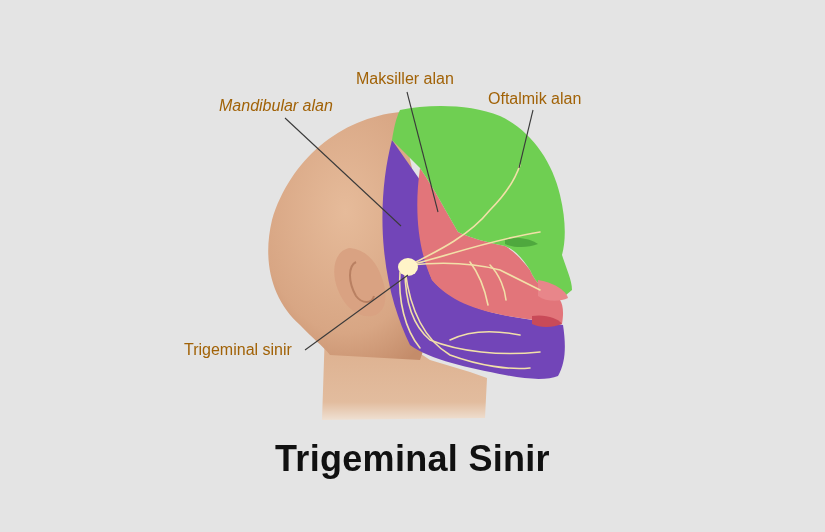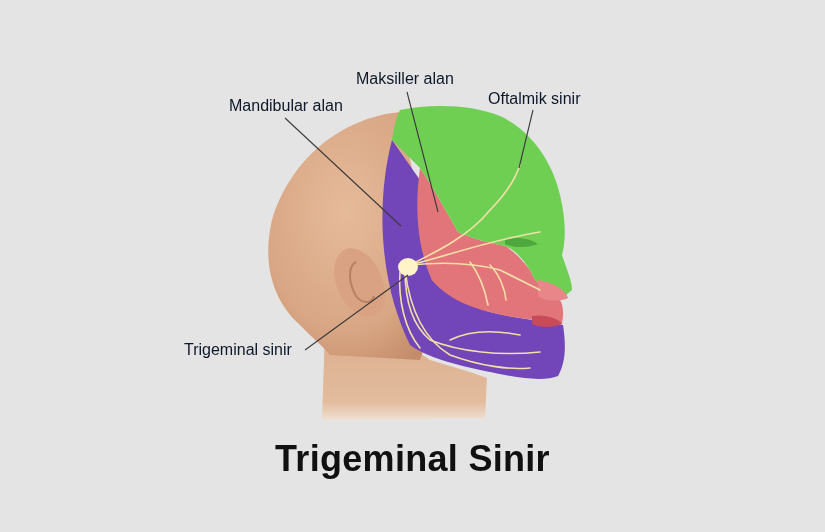--- a/index.html
+++ b/index.html
@@ -6,26 +6,26 @@
     body {
       width: 825px; height: 532px;
       background: #e4e4e4;
       position: relative; overflow: hidden;
       font-family: "Liberation Sans", sans-serif;
     }
     .figure { position: absolute; left: 0; top: 0; width: 825px; height: 532px; }
     .label {
       position: absolute;
       font-family: "Liberation Sans", sans-serif;
-      font-size: 16px; color: #0f172a;
+      font-size: 16px; color: #a16207;
       line-height: 19px; white-space: nowrap;
     }
     .lbl-maks { left: 356px; top: 69px; }
     .lbl-oft  { left: 488px; top: 89px; }
-    .lbl-mand { left: 229px; top: 96px; }
+    .lbl-mand { left: 219px; top: 96px; font-style: italic; }
     .lbl-trig { left: 184px; top: 340px; }
     .title {
       position: absolute; left: 0; width: 825px; top: 438px;
       text-align: center;
       font-family: "Liberation Sans", sans-serif;
       font-weight: bold; font-size: 36px; color: #111;
       letter-spacing: 0.3px;
     }
   </style>
 </head>
@@ -105,20 +105,20 @@
 
     <g stroke="#3a3a3a" stroke-width="1.1" fill="none">
       <line x1="407" y1="92" x2="438" y2="212"></line>
       <line x1="533" y1="110" x2="519" y2="168"></line>
       <line x1="285" y1="118" x2="401" y2="226"></line>
       <line x1="305" y1="350" x2="408" y2="275"></line>
     </g>
   </svg>
 
   <div class="label lbl-maks">Maksiller alan</div>
-  <div class="label lbl-oft">Oftalmik sinir</div>
+  <div class="label lbl-oft">Oftalmik alan</div>
   <div class="label lbl-mand">Mandibular alan</div>
   <div class="label lbl-trig">
     <div>Trigeminal sinir</div>
   </div>
 
   <div class="title">Trigeminal Sinir</div>
 </div>
 
 </body></html>

